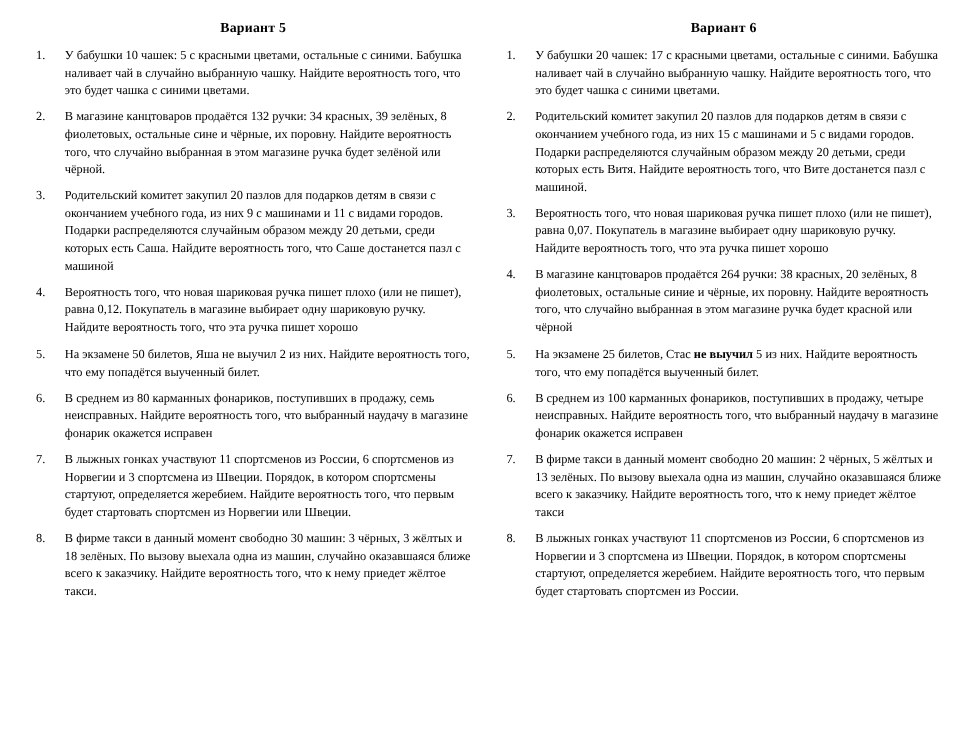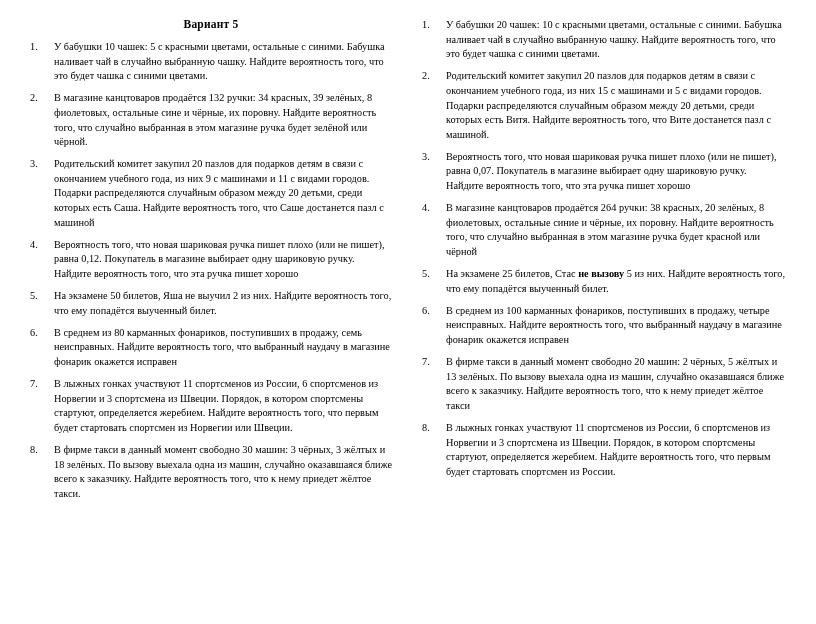--- a/index.html
+++ b/index.html
@@ -104,40 +104,41 @@
             <span class="task-text">В лыжных гонках участвуют 11 спортсменов из России, 6 спортсменов из Норвегии и 3 спортсмена из Швеции. Порядок, в котором спортсмены стартуют, определяется жеребием. Найдите вероятность того, что первым будет стартовать спортсмен из Норвегии или Швеции.</span>
           </li>
         <li>
             <span class="num">8.</span>
             <span class="task-text">В фирме такси в данный момент свободно 30 машин: 3 чёрных, 3 жёлтых и 18 зелёных. По вызову выехала одна из машин, случайно оказавшаяся ближе всего к заказчику. Найдите вероятность того, что к нему приедет жёлтое такси.</span>
           </li>
       </ol>
     </div>
 
     <div class="column">
+      <div class="col-title">Вариант 6</div>
       <ol class="tasks">
         <li>
             <span class="num">1.</span>
-            <span class="task-text">У бабушки 20 чашек: 10 с красными цветами, остальные с синими. Бабушка наливает чай в случайно выбранную чашку. Найдите вероятность того, что это будет чашка с синими цветами.</span>
+            <span class="task-text">У бабушки 20 чашек: 17 с красными цветами, остальные с синими. Бабушка наливает чай в случайно выбранную чашку. Найдите вероятность того, что это будет чашка с синими цветами.</span>
           </li>
         <li>
             <span class="num">2.</span>
             <span class="task-text">Родительский комитет закупил 20 пазлов для подарков детям в связи с окончанием учебного года, из них 15 с машинами и 5 с видами городов. Подарки распределяются случайным образом между 20 детьми, среди которых есть Витя. Найдите вероятность того, что Вите достанется пазл с машиной.</span>
           </li>
         <li>
             <span class="num">3.</span>
             <span class="task-text">Вероятность того, что новая шариковая ручка пишет плохо (или не пишет), равна 0,07. Покупатель в магазине выбирает одну шариковую ручку. Найдите вероятность того, что эта ручка пишет хорошо</span>
           </li>
         <li>
             <span class="num">4.</span>
             <span class="task-text">В магазине канцтоваров продаётся 264 ручки: 38 красных, 20 зелёных, 8 фиолетовых, остальные синие и чёрные, их поровну. Найдите вероятность того, что случайно выбранная в этом магазине ручка будет красной или чёрной</span>
           </li>
         <li>
             <span class="num">5.</span>
-            <span class="task-text">На экзамене 25 билетов, Стас <b>не вызову</b> 5 из них. Найдите вероятность того, что ему попадётся выученный билет.</span>
+            <span class="task-text">На экзамене 25 билетов, Стас <b>не выучил</b> 5 из них. Найдите вероятность того, что ему попадётся выученный билет.</span>
           </li>
         <li>
             <span class="num">6.</span>
             <span class="task-text">В среднем из 100 карманных фонариков, поступивших в продажу, четыре неисправных. Найдите вероятность того, что выбранный наудачу в магазине фонарик окажется исправен</span>
           </li>
         <li>
             <span class="num">7.</span>
             <span class="task-text">В фирме такси в данный момент свободно 20 машин: 2 чёрных, 5 жёлтых и 13 зелёных. По вызову выехала одна из машин, случайно оказавшаяся ближе всего к заказчику. Найдите вероятность того, что к нему приедет жёлтое такси</span>
           </li>
         <li>

